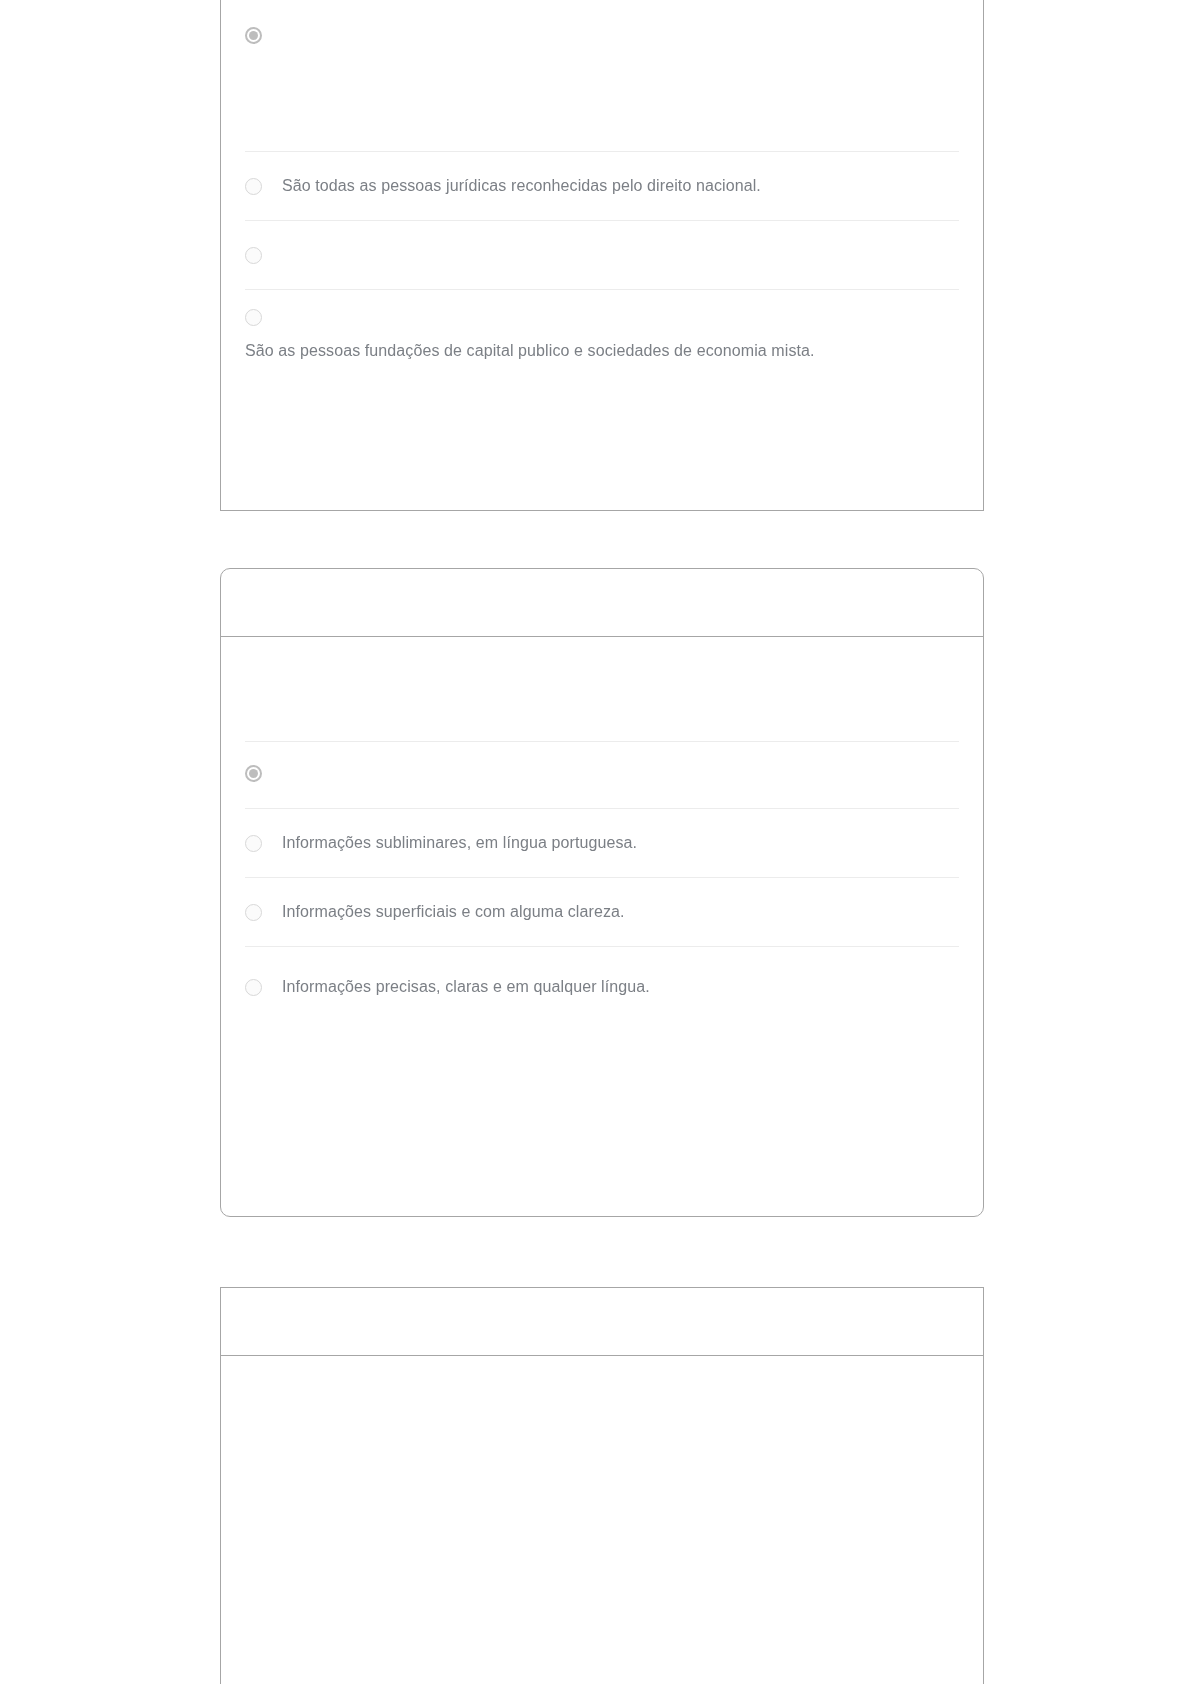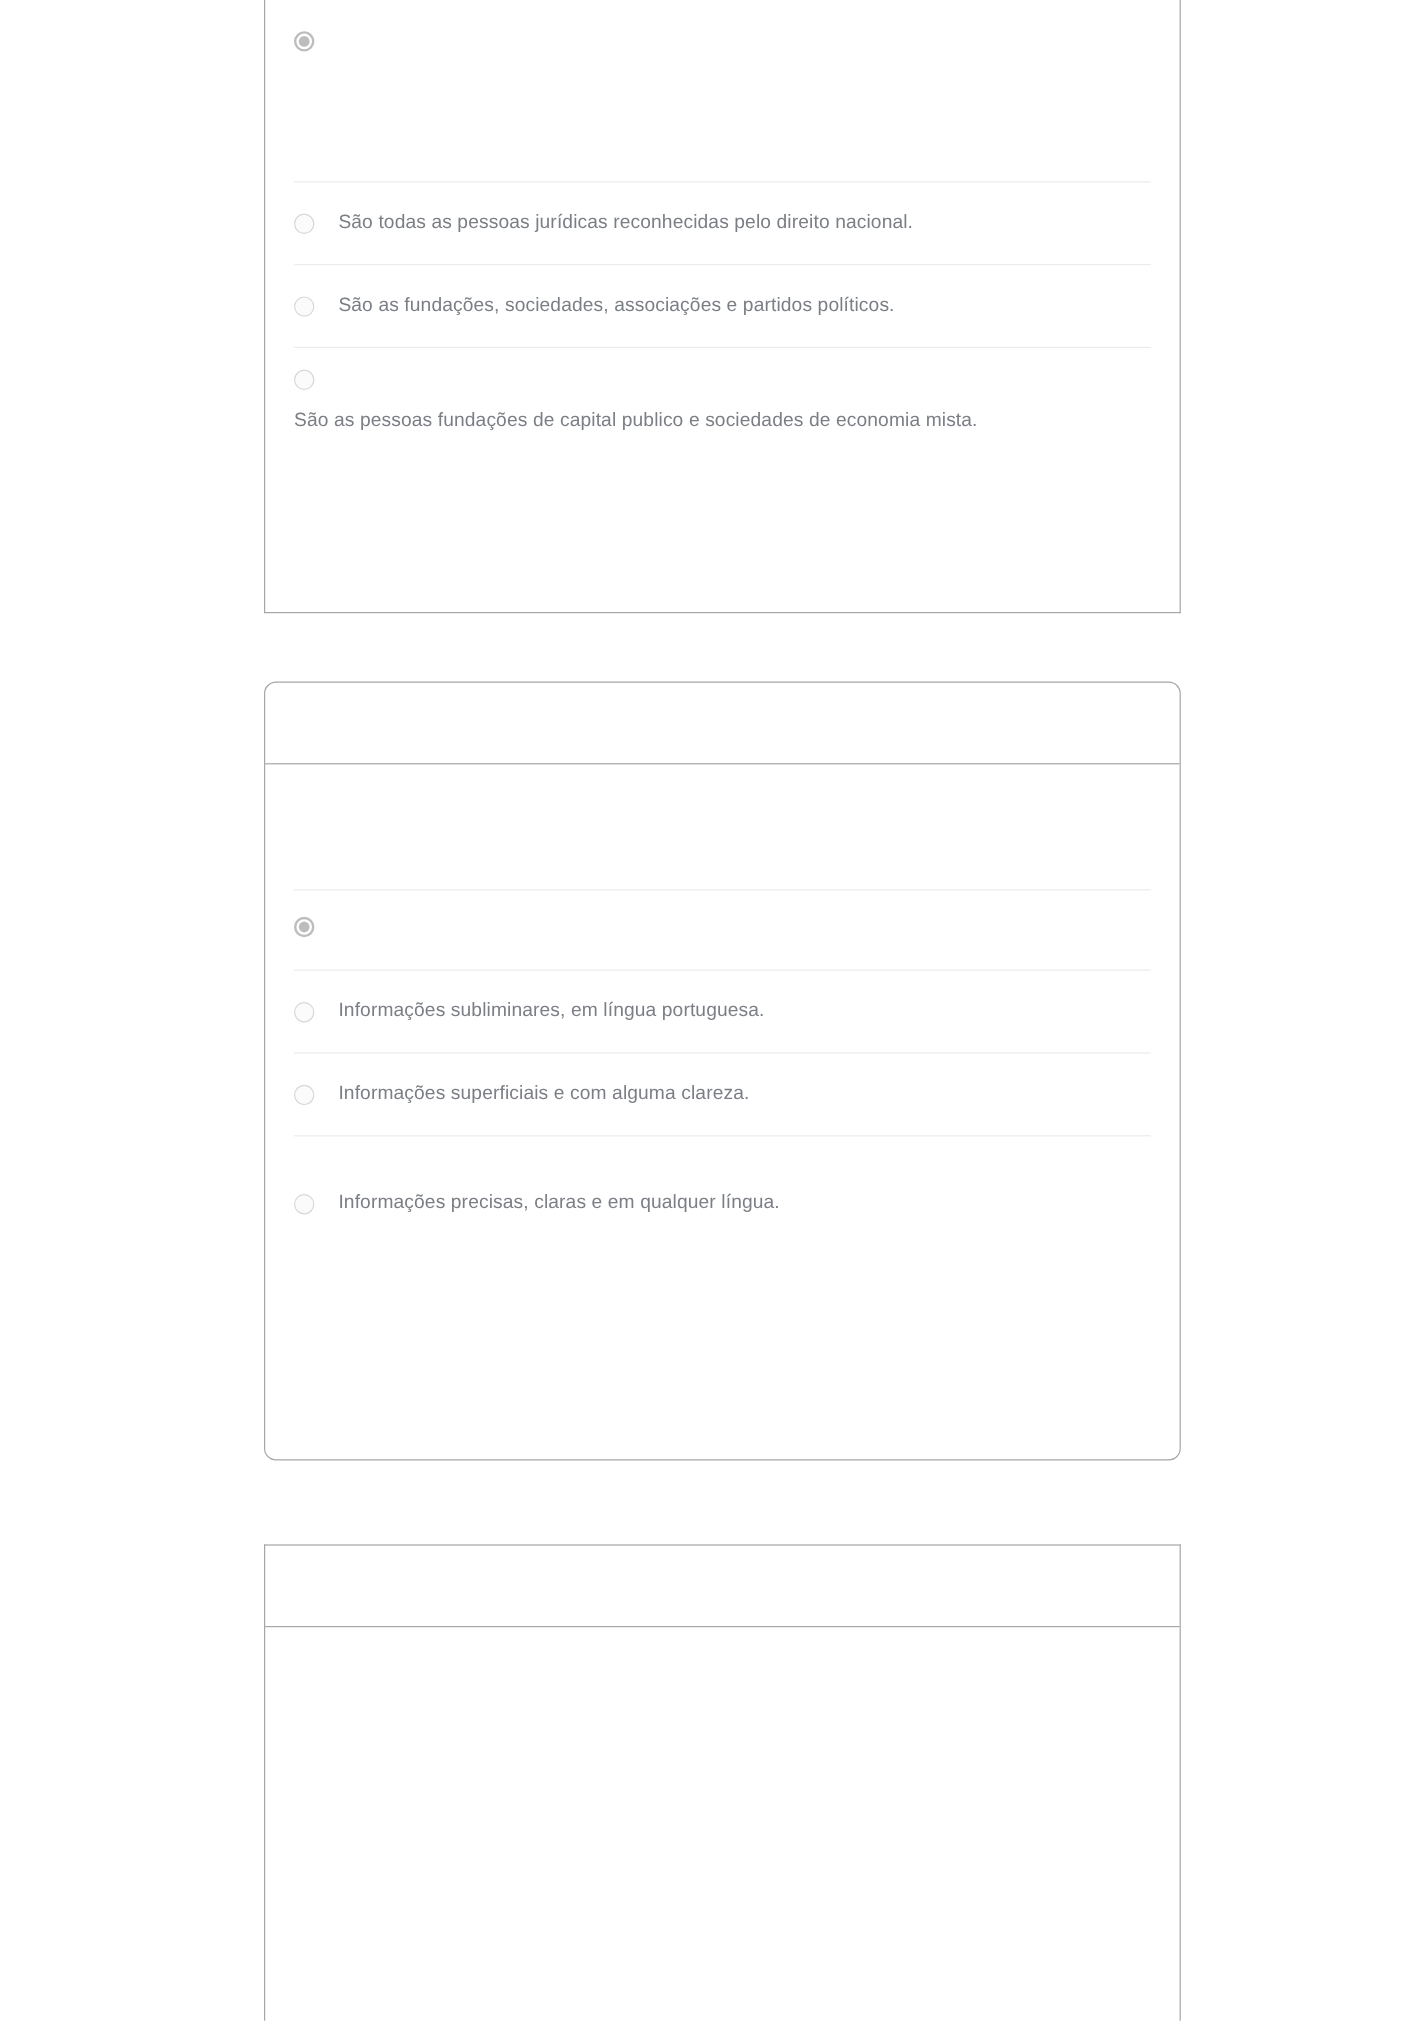--- a/index.html
+++ b/index.html
@@ -155,21 +155,20 @@
       <div class="opt">
         <div class="opt-inline">
           <span class="radio"></span>
           <span class="opt-text">São todas as pessoas jurídicas reconhecidas pelo direito nacional.</span>
         </div>
       </div>
 
       <div class="opt">
         <div class="opt-inline">
           <span class="radio"></span>
-          <span class="opt-text">São as fundações, sociedades, associações e partidos políticos.</span>
         </div>
       </div>
 
       <div class="opt opt-stacked" style="min-height:110px; padding-top:18px;">
         <span class="radio-wrap">
           <span class="radio"></span>
         </span>
         <span class="opt-text block">São as pessoas fundações de capital publico e sociedades de economia mista.</span>
       </div>
 
@@ -200,21 +199,21 @@
       </div>
 
       <div class="opt">
         <div class="opt-inline">
           <span class="radio"></span>
           <span class="opt-text">Informações superficiais e com alguma clareza.</span>
         </div>
       </div>
 
 
-      <div class="opt" style="min-height:78px; padding-top:36px;">
+      <div class="opt" style="min-height:78px; padding-top:20px;">
         <div class="opt-inline">
           <span class="radio"></span>
           <span class="opt-text">Informações precisas, claras e em qualquer língua.</span>
         </div>
       </div>
 
     </div>
   </div>
 
   <div class="qcard clipped-bottom" style="top:1287px; height:398px;">

